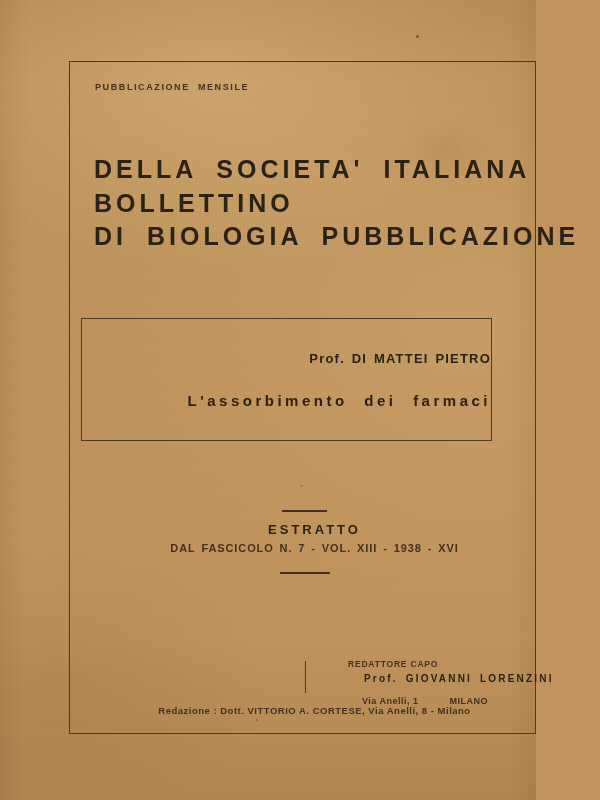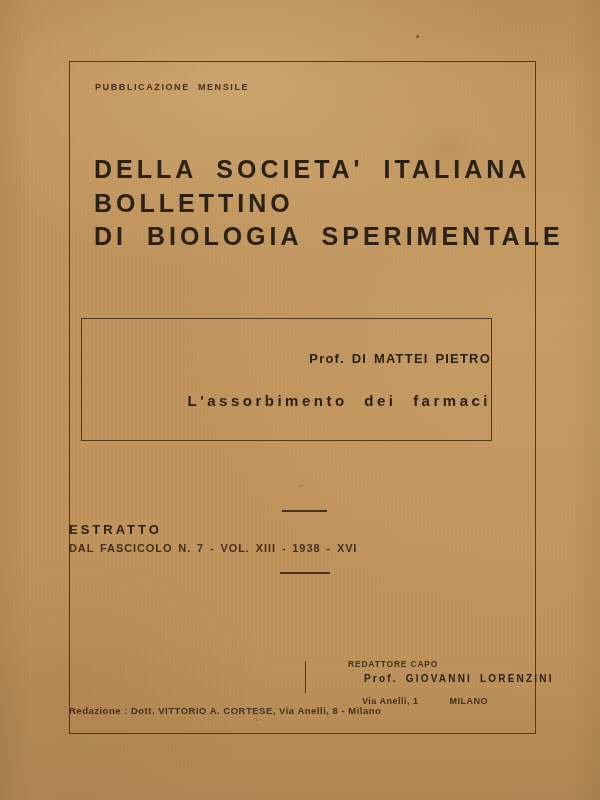--- a/index.html
+++ b/index.html
@@ -8,21 +8,21 @@
     --ink-soft:#43301f;
     --frame:#4e3b26;
   }
   *{margin:0;padding:0;box-sizing:border-box;}
   html,body{width:600px;height:800px;overflow:hidden;}
   body{
     font-family:"Liberation Sans", sans-serif;
     background-color:var(--paper);
   }
   .page{
-    position:relative;width:600px;height:800px;
+    position:relative;width:536px;height:800px;
     background-color:var(--paper);
     background-image:
       radial-gradient(ellipse 420px 280px at 40% 10%, rgba(255,228,178,0.20), rgba(255,228,178,0) 70%),
       radial-gradient(ellipse 500px 420px at 88% 40%, rgba(255,224,170,0.12), rgba(255,224,170,0) 72%),
       radial-gradient(ellipse 300px 200px at 12% 85%, rgba(90,58,22,0.10), rgba(90,58,22,0) 70%),
       linear-gradient(180deg, rgba(122,84,36,0.10) 0%, rgba(122,84,36,0) 10%, rgba(122,84,36,0) 80%, rgba(96,62,24,0.16) 100%),
       linear-gradient(90deg, rgba(110,74,30,0.12) 0%, rgba(110,74,30,0) 5%, rgba(110,74,30,0) 95%, rgba(110,74,30,0.12) 100%),
       repeating-linear-gradient(90deg, rgba(60,38,14,0.022) 0 1px, rgba(255,235,195,0.022) 1px 2px, rgba(0,0,0,0) 2px 4px),
       repeating-linear-gradient(0deg, rgba(60,38,14,0.016) 0 1px, rgba(0,0,0,0) 1px 3px);
   }
@@ -56,21 +56,21 @@
     margin-top:26px;
     font-size:15px;font-weight:bold;letter-spacing:3.5px;word-spacing:9px;
     color:var(--ink);white-space:nowrap;
   }
   .dash{
     position:absolute;height:2px;background:var(--ink-soft);
   }
   .dash-top{left:282px;top:510px;width:45px;}
   .dash-bottom{left:280px;top:572px;width:50px;}
   .centered-band{
-    position:absolute;left:69px;width:467px;text-align:left;
+    position:absolute;left:81px;width:467px;text-align:center;
     color:var(--ink);
   }
   .extract-label{top:522px;font-size:13px;font-weight:bold;letter-spacing:3px;}
   .extract-issue{top:542px;font-size:11px;font-weight:bold;letter-spacing:0.9px;word-spacing:2px;color:var(--ink-soft);}
   .imprint-col{
     position:absolute;top:659px;color:var(--ink-soft);white-space:nowrap;
   }
   .imprint-left{left:96px;}
   .imprint-right{left:348px;width:140px;}
   .role{font-size:8.5px;font-weight:bold;letter-spacing:0.8px;}
@@ -112,21 +112,21 @@
   <div class="speck speck-2"></div>
   <div class="speck speck-3"></div>
 
   <div class="frame"></div>
 
   <div class="pub-type">PUBBLICAZIONE MENSILE</div>
 
   <h1 class="title">
     <span>DELLA SOCIETA' ITALIANA</span>
     <span>BOLLETTINO</span>
-    <span>DI BIOLOGIA SPERIMENTALE</span>
+    <span>DI BIOLOGIA PUBBLICAZIONE</span>
   </h1>
 
   <div class="article-box">
     <div class="author">Prof. DI MATTEI PIETRO</div>
     <div class="article-title">L'assorbimento dei farmaci</div>
   </div>
 
   <div class="dash dash-top"></div>
 
   <div class="centered-band extract-label">ESTRATTO</div>

